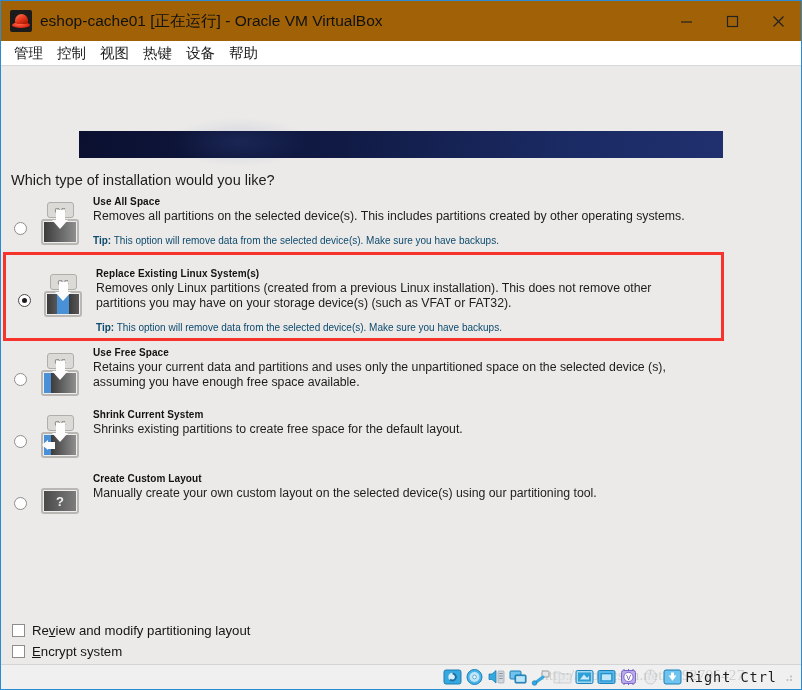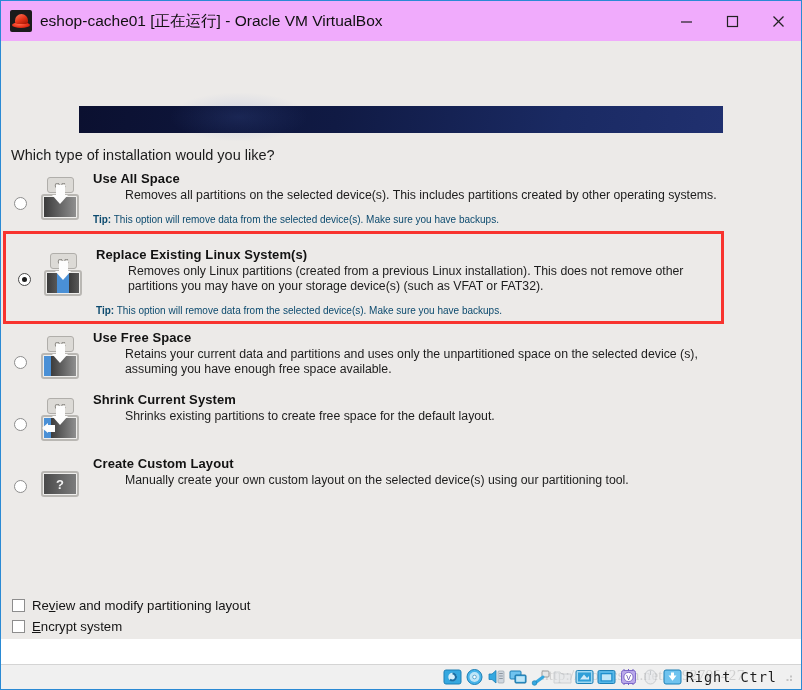--- a/index.html
+++ b/index.html
@@ -14,21 +14,21 @@
     width: 802px; height: 690px;
     background: #ffffff;
     border: 1px solid #2a8ad4;
     border-top-width: 1px;
   }
 
   
   .titlebar {
     position: relative;
     height: 40px;
-    background: #f0abfc;
+    background: #a16207;
     display: flex;
     align-items: center;
   }
   .title-icon {
     width: 22px; height: 22px;
     margin-left: 9px; margin-right: 8px;
     background: #1b1b1b;
     border-radius: 2px;
     position: relative;
     flex: none;
@@ -228,32 +228,31 @@
     position: absolute;
     left: 0; top: 0;
     width: 0; height: 0;
     border-top: 5.5px solid transparent;
     border-bottom: 5.5px solid transparent;
     border-right: 6px solid #fdfdfd;
   }
 
   .opt-text { padding-left: 12px; padding-right: 10px; }
   .opt-title {
-    font-size: 13px;
+    font-size: 10px;
     font-weight: bold;
     color: #121212;
     margin-bottom: 2px;
     letter-spacing: .1px;
   }
   .opt-desc {
     font-size: 12.3px;
     color: #1d1d1d;
     line-height: 15px;
     max-width: 600px;
-    margin-left: 32px;
   }
   .opt-tip {
     font-size: 10px;
     color: #0c4a6e;
     margin-top: 11px;
   }
   .opt-tip b { font-weight: bold; }
 
   
   .checks {
@@ -337,20 +336,28 @@
       </button>
       <button class="win-btn">
         <svg class="arrow-svg" width="13" height="13" viewBox="0 0 13 13">
             <line x1="1.5" y1="1.5" x2="11.5" y2="11.5" stroke="#222" stroke-width="1.2"></line>
             <line x1="11.5" y1="1.5" x2="1.5" y2="11.5" stroke="#222" stroke-width="1.2"></line>
           </svg>
       </button>
     </div>
   </div>
 
+  <div class="menubar">
+    <div class="menu-item">管理</div>
+    <div class="menu-item">控制</div>
+    <div class="menu-item">视图</div>
+    <div class="menu-item">热键</div>
+    <div class="menu-item">设备</div>
+    <div class="menu-item">帮助</div>
+  </div>
 
   <div class="vm-screen">
 
     <div class="banner"></div>
 
     <div class="question">Which type of installation would you like?</div>
 
     <div class="options">
 
       <div class="option">

